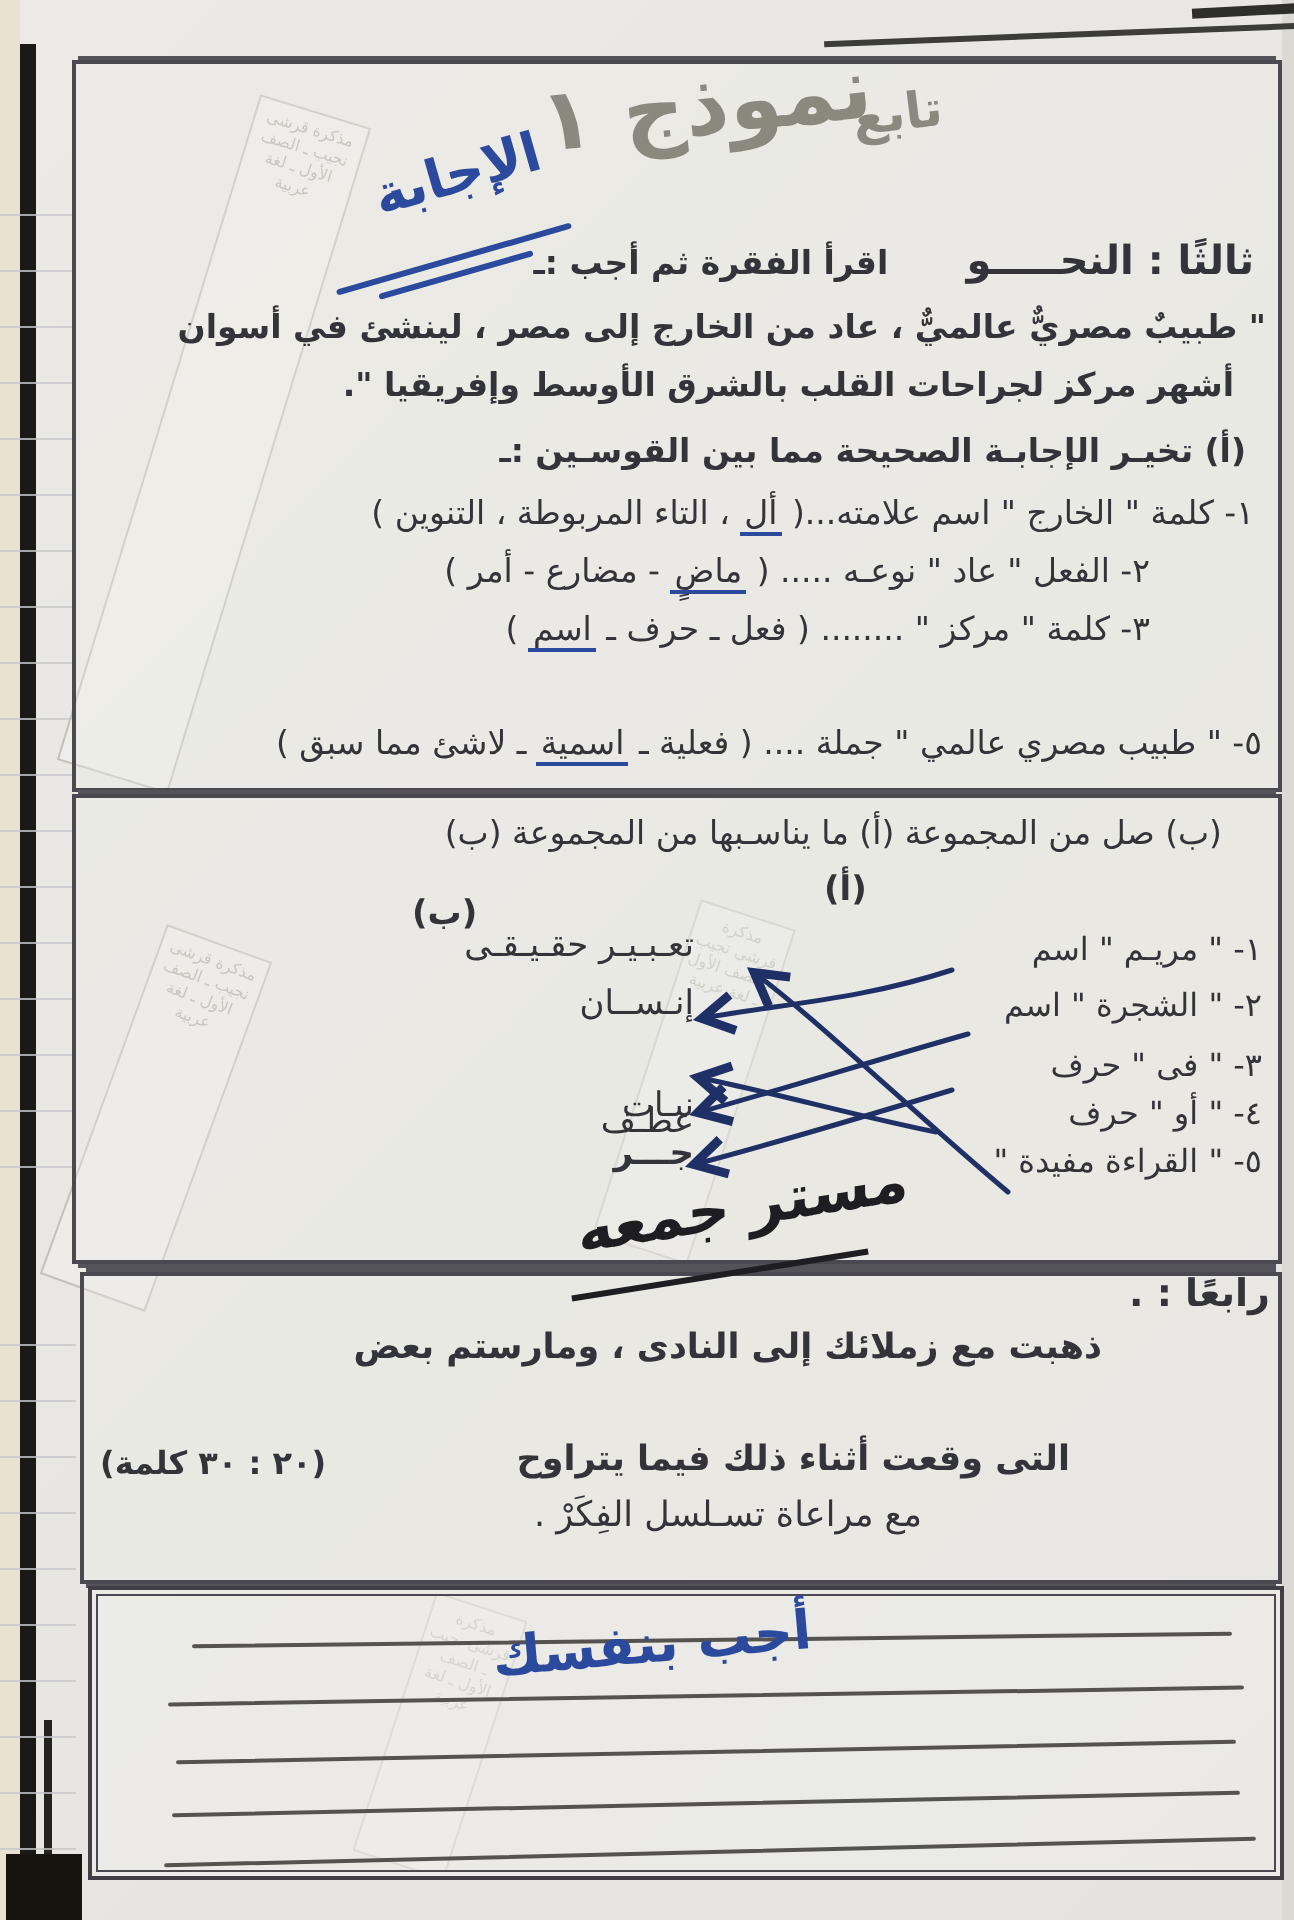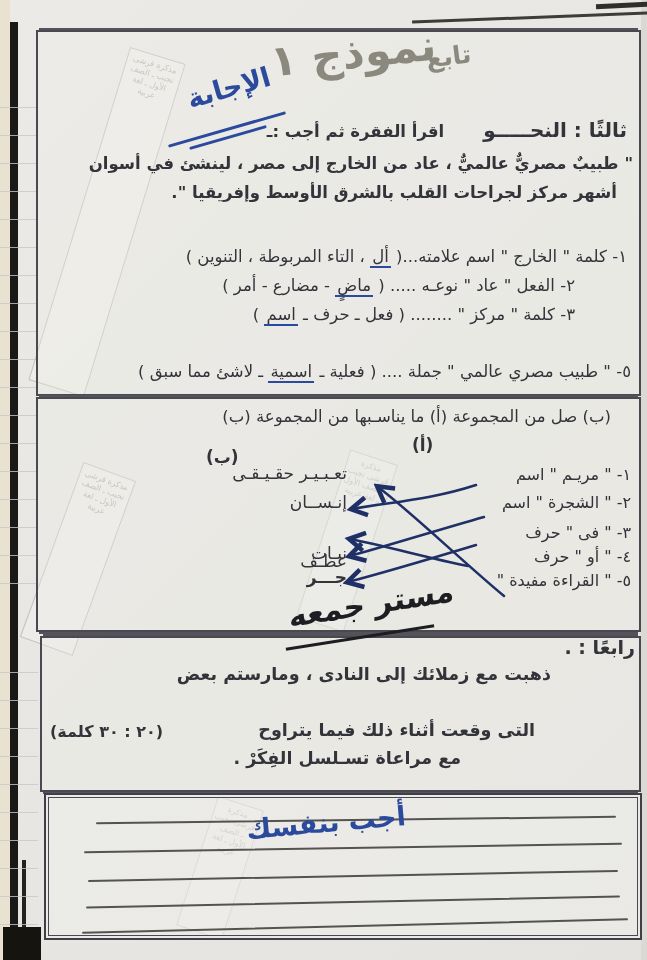--- a/index.html
+++ b/index.html
@@ -82,20 +82,21 @@
     <div class="uline" style="left:150px;top:104px;width:80px;"></div>
 
     <div class="ar" style="right:12px;top:86px;text-align:center;">
       <span class="sec-title">ثالثًا : النحـــــو</span>
       <span class="hand" style="margin-right:34px;font-weight:bold;">اقرأ الفقرة ثم أجب :ـ</span>
     </div>
 
     <div class="ar hand" style="right:6px;top:122px;font-weight:bold;">" طبيبٌ مصريٌّ عالميٌّ ، عاد من الخارج إلى مصر ، لينشئ في أسوان</div>
     <div class="ar hand" style="right:22px;top:151px;font-weight:bold;text-align:center;">أشهر مركز لجراحات القلب بالشرق الأوسط وإفريقيا ".</div>
 
+    <div class="ar hand" style="right:16px;top:184px;font-weight:bold;">(أ) تخيـر الإجابـة الصحيحة مما بين القوسـين :ـ</div>
 
     <div class="ar hand" style="right:12px;top:215px;"><span>١- كلمة " الخارج " اسم علامته...( </span><span class="ans">أل</span><span> ، التاء المربوطة ، التنوين )</span></div>
     <div class="ar hand" style="right:64px;top:244px;"><span>٢- الفعل " عاد "  نوعـه ..... ( </span><span class="ans">ماضٍ</span><span> - مضارع - أمر )</span></div>
     <div class="ar hand" style="right:64px;top:273px;"><span>٣- كلمة " مركز "  ........   ( فعل ـ حرف ـ </span><span class="ans">اسم</span><span> )</span></div>
     <div class="ar hand" style="right:8px;top:330px;"><span>٥- " طبيب مصري عالمي "  جملة .... ( فعلية ـ </span><span class="ans">اسمية</span><span> ـ لاشئ مما سبق )</span></div>
   </div>
 
   <div class="box" style="left:36px;top:397px;width:601px;height:231px;">
     <div class="ar hand" style="right:28px;top:8px;font-weight:normal;">(ب) صل من المجموعة (أ)  ما يناسـبها من المجموعة (ب)</div>
     <div class="ar colhdr" style="left:374px;top:36px;">(أ)</div>
@@ -130,21 +131,21 @@
   </div>
 
   <div class="sig ar" style="left:288px;top:586px;">مستر جمعه</div>
   <div class="sig-line" style="left:285px;top:636px;"></div>
 
   <div class="box" style="left:40px;top:636px;width:597px;height:152px;">
     <div class="ar" style="right:4px;top:-2px;font-size:19px;font-weight:bold;">رابعًا : .</div>
     <div class="ar" style="right:88px;top:26px;font-size:17.5px;font-weight:bold;">ذهبت مع زملائك إلى النادى ، ومارستم بعض</div>
     <div class="ar" style="right:104px;top:82px;font-size:17.5px;font-weight:bold;">التى وقعت أثناء ذلك فيما يتراوح</div>
     <div class="ar" style="left:8px;top:84px;font-size:16px;font-weight:bold;">(٢٠ : ٣٠ كلمة)</div>
-    <div class="ar" style="right:178px;top:110px;font-size:17.5px;font-weight:bold;">مع مراعاة تسـلسل الفِكَرْ .</div>
+    <div class="ar" style="right:178px;top:110px;font-size:17.5px;font-weight:normal;">مع مراعاة تسـلسل الفِكَرْ .</div>
   </div>
 
   <div class="box4" style="left:44px;top:793px;width:594px;height:143px;">
     <div class="ansline" style="left:50px;top:24px;width:520px;transform:rotate(-0.7deg);"></div>
     <div class="ansline" style="left:38px;top:52px;width:538px;transform:rotate(-0.9deg);"></div>
     <div class="ansline" style="left:42px;top:80px;width:530px;transform:rotate(-1.1deg);"></div>
     <div class="ansline" style="left:40px;top:106px;width:534px;transform:rotate(-1.2deg);"></div>
     <div class="ansline" style="left:36px;top:130px;width:546px;transform:rotate(-1.4deg);"></div>
     <div class="ar blue prompt" style="left:200px;top:12px;">أجب بنفسك</div>
   </div>

